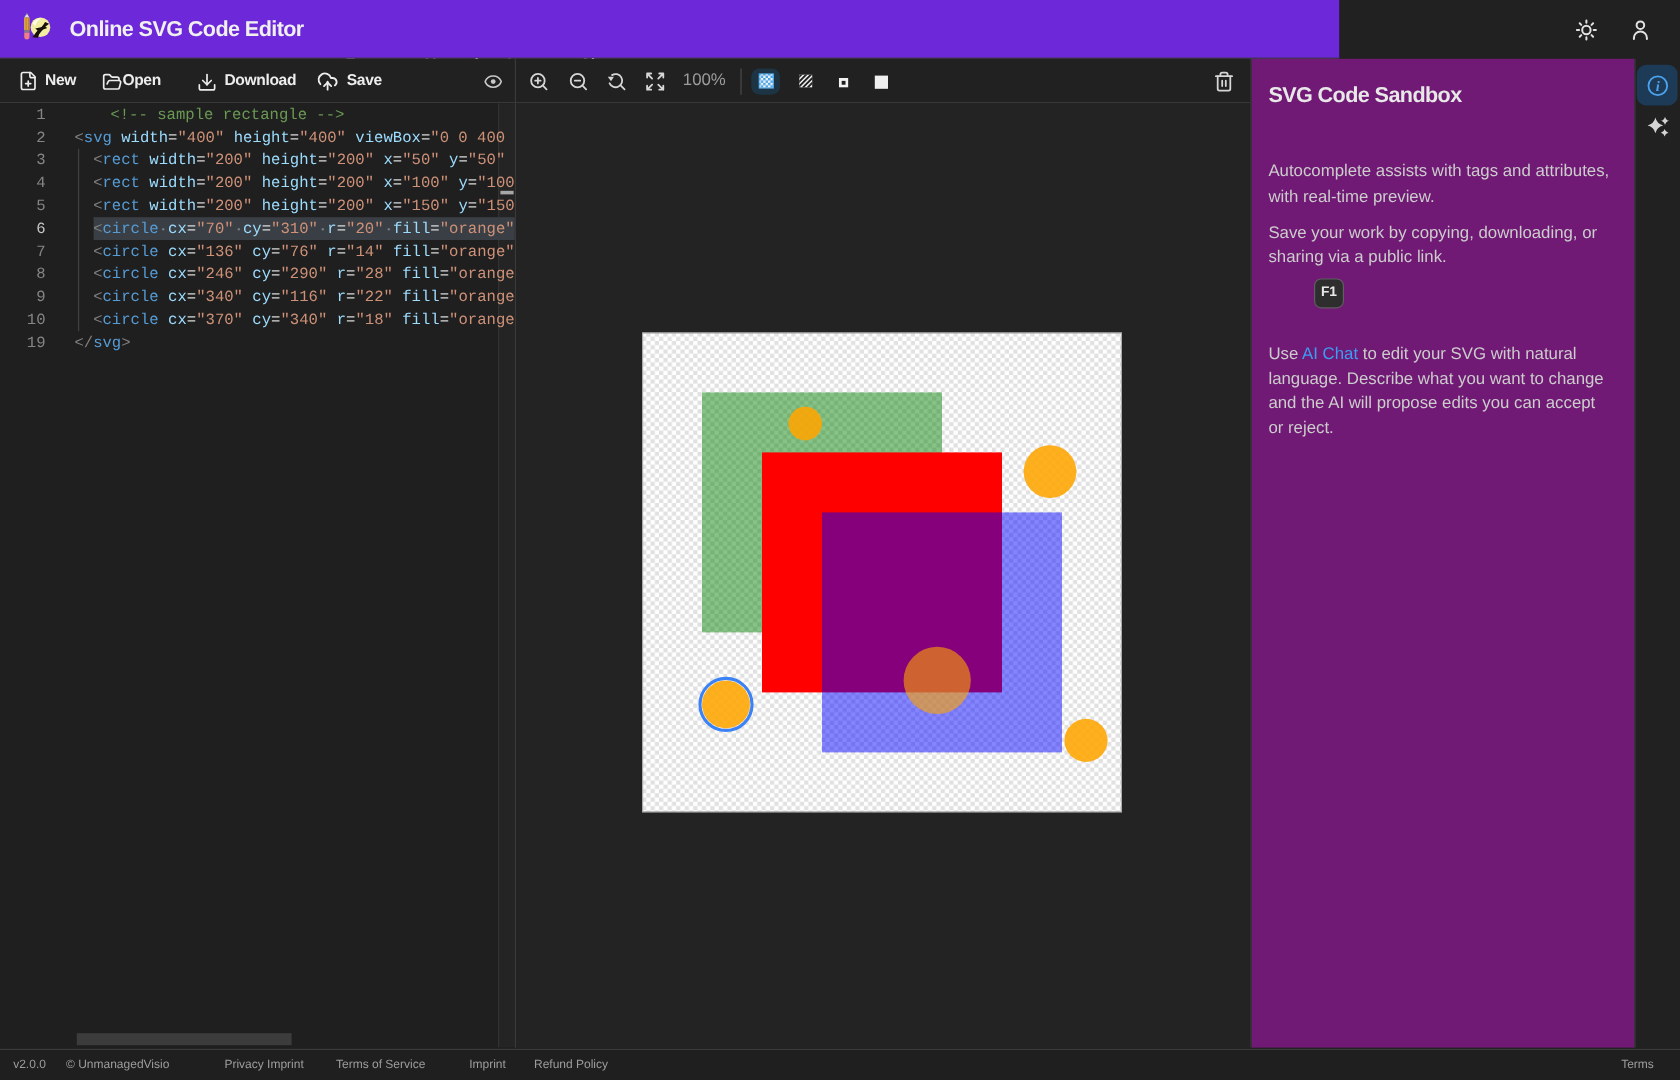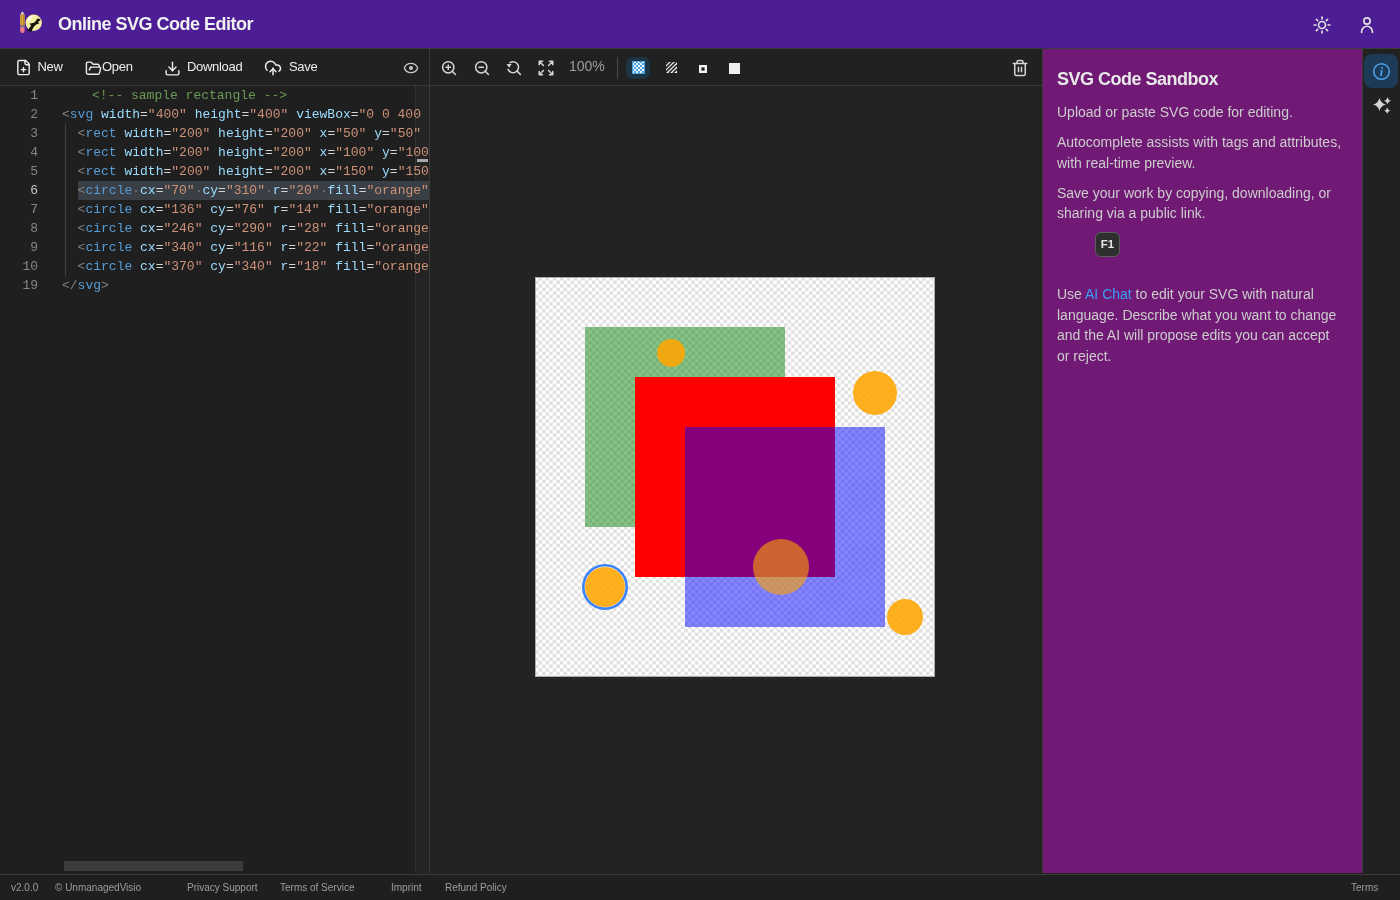--- a/index.html
+++ b/index.html
@@ -3,32 +3,32 @@
 <meta charset="utf-8">
 <style>
   * { margin:0; padding:0; box-sizing:border-box; }
   html,body { width:1400px; height:900px; overflow:hidden; background:#212121;
     font-family:"Liberation Sans", sans-serif; }
   .abs { position:absolute; }
   #app { position:relative; width:1400px; height:900px; }
   svg { display:block; }
 
   
-  #nav { left:0; top:0; width:1400px; height:49px; background:#4c1d95;
+  #nav { left:0; top:0; width:1116px; height:49px; background:#6d28d9;
          border-bottom:1px solid #3a3a3a; }
   #nav h1 { position:absolute; left:58px; top:0; height:48px; line-height:48px;
             font-size:18px; font-weight:700; color:#f0f0f0; letter-spacing:-0.5px; }
   .navitem { position:absolute; top:0; height:48px; line-height:48px;
              font-size:13.5px; font-weight:700; color:#cfcfcf; letter-spacing:-0.45px;margin-top:30px; }
 
   
   #toolbar { left:0; top:49px; width:1042px; height:37px; background:#212121;
              border-bottom:1px solid #383838; }
   .tlabel { position:absolute; top:0; height:35px; line-height:35px;
-            color:#ededed; font-size:13px; font-weight:400; letter-spacing:-0.3px; }
+            color:#ededed; font-size:13px; font-weight:700; letter-spacing:-0.3px; }
   .ticon { position:absolute; }
 
   
   .vline { position:absolute; width:1px; background:#3a3a3a; }
 
   
   #editor { left:0; top:86px; width:429px; height:787px; background:#1f1f1f; overflow:hidden; }
   .cl { position:absolute; left:62px; height:19px; line-height:19px; white-space:pre;
         font-family:"Liberation Mono", monospace; font-size:13px; color:#d4d4d4; }
   .ln { position:absolute; left:0; width:38px; height:19px; line-height:19px;
@@ -255,21 +255,20 @@
       <circle cx="246" cy="290" r="28" fill="orange" fill-opacity="0.6"></circle>
       <circle cx="340" cy="116" r="22" fill="orange" fill-opacity="0.88"></circle>
       <circle cx="370" cy="340" r="18" fill="orange" fill-opacity="0.88"></circle>
       <circle cx="70" cy="310" r="21.7" fill="none" stroke="#3b82f6" stroke-width="2.6"></circle>
     </svg>
   </div>
   <div id="canvasborder" class="abs"></div>
 
   <div id="panel" class="abs">
     <h2>SVG Code Sandbox</h2>
-    <p style="top:52.5px">Upload or paste SVG code for editing.</p>
     <p style="top:83px">Autocomplete assists with tags and attributes,<br>with real-time preview.</p>
     <p style="top:133.5px">Save your work by copying, downloading, or<br>sharing via a public link.</p>
     <div class="abs" style="left:52px;top:183px;width:25px;height:25px;background:#2e2e2e;border:1px solid #5e5e5e;border-radius:6px;text-align:center;line-height:23px;font-size:11.5px;font-weight:700;color:#e8e8e8">F1</div>
     <p style="top:235px">Use <a>AI Chat</a> to edit your SVG with natural<br>language. Describe what you want to change<br>and the AI will propose edits you can accept<br>or reject.</p>
   </div>
 
   <div id="strip" class="abs">
     <div id="infobtn"></div>
     <svg class="abs" style="left:9px;top:13px" width="19" height="19" viewBox="0 0 19 19" fill="none">
       <circle cx="9.5" cy="9.5" r="7.8" stroke="#4ba3ee" stroke-width="1.5"></circle>
@@ -279,21 +278,21 @@
     <svg class="abs" style="left:7px;top:45px" width="24" height="24" viewBox="0 0 24 24" fill="#d4d4d4">
       <path d="M9.5 4 Q10.7 9.3 16 10.5 Q10.7 11.7 9.5 17 Q8.3 11.7 3 10.5 Q8.3 9.3 9.5 4 Z"></path>
       <path d="M17.5 3.2 Q18.15 6 21 6.7 Q18.15 7.4 17.5 10.2 Q16.85 7.4 14 6.7 Q16.85 6 17.5 3.2 Z"></path>
       <path d="M17.2 13.6 Q17.8 16.1 20.3 16.7 Q17.8 17.3 17.2 19.8 Q16.6 17.3 14.1 16.7 Q16.6 16.1 17.2 13.6 Z"></path>
     </svg>
   </div>
 
   <div id="status" class="abs">
     <span style="left:11px">v2.0.0</span>
     <span style="left:55px">© UnmanagedVisio</span>
-    <span style="left:187px">Privacy Support</span>
+    <span style="left:187px">Privacy Imprint</span>
     <span style="left:280px">Terms of Service</span>
     <span style="left:391px">Imprint</span>
     <span style="left:445px">Refund Policy</span>
 
     <span style="left:1351px">Terms</span>
   </div>
 
   <div class="vline" style="left:429px; top:49px; height:824px;"></div>
   <div class="vline" style="left:1042px; top:49px; height:824px;"></div>
   <div class="vline" style="left:1362px; top:49px; height:824px;"></div>

